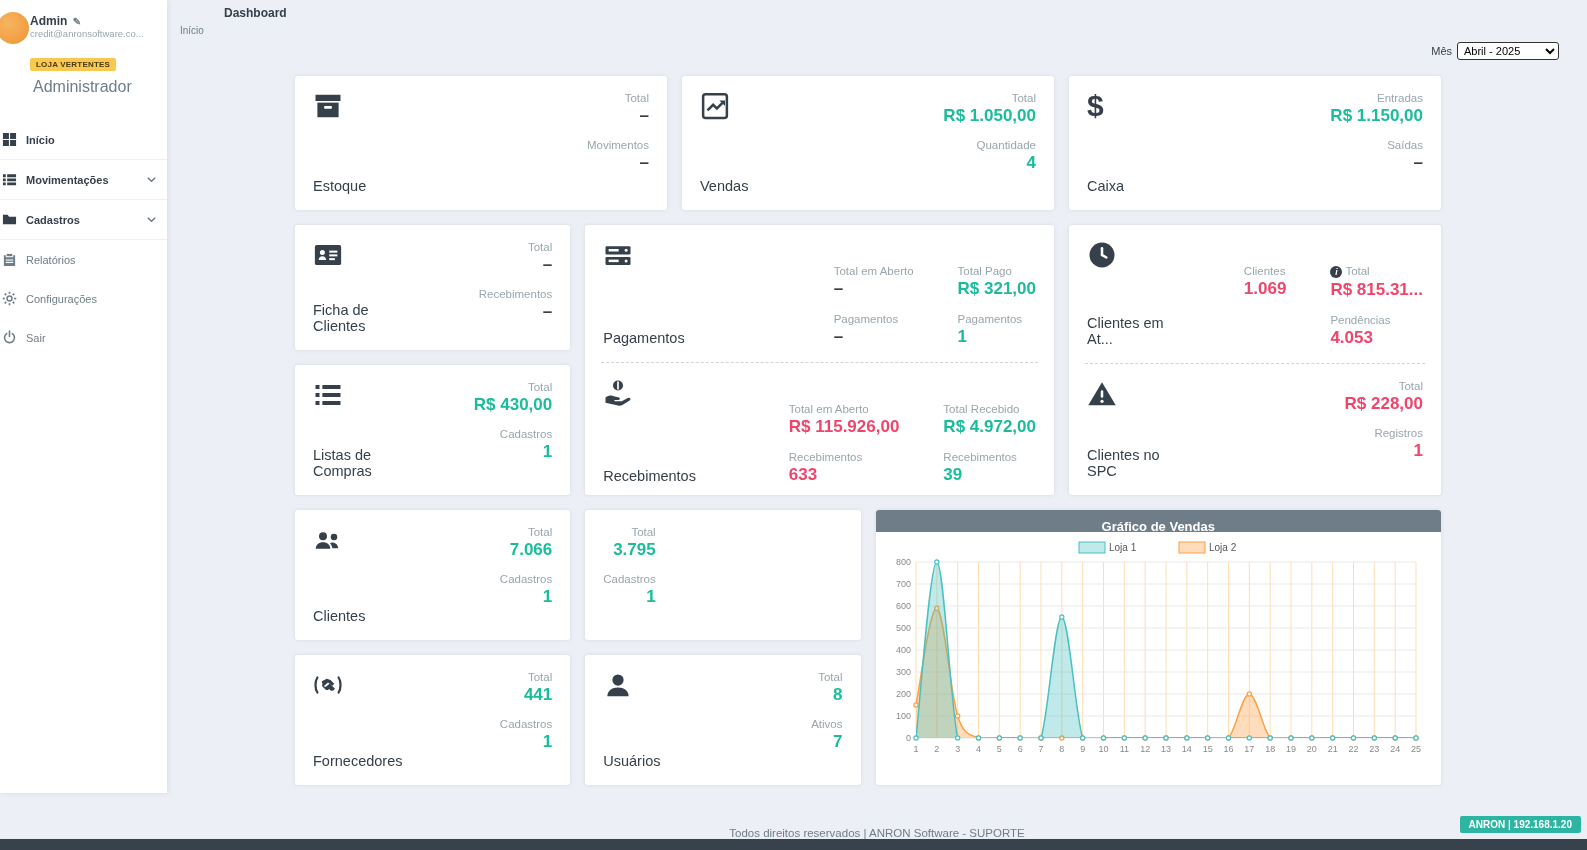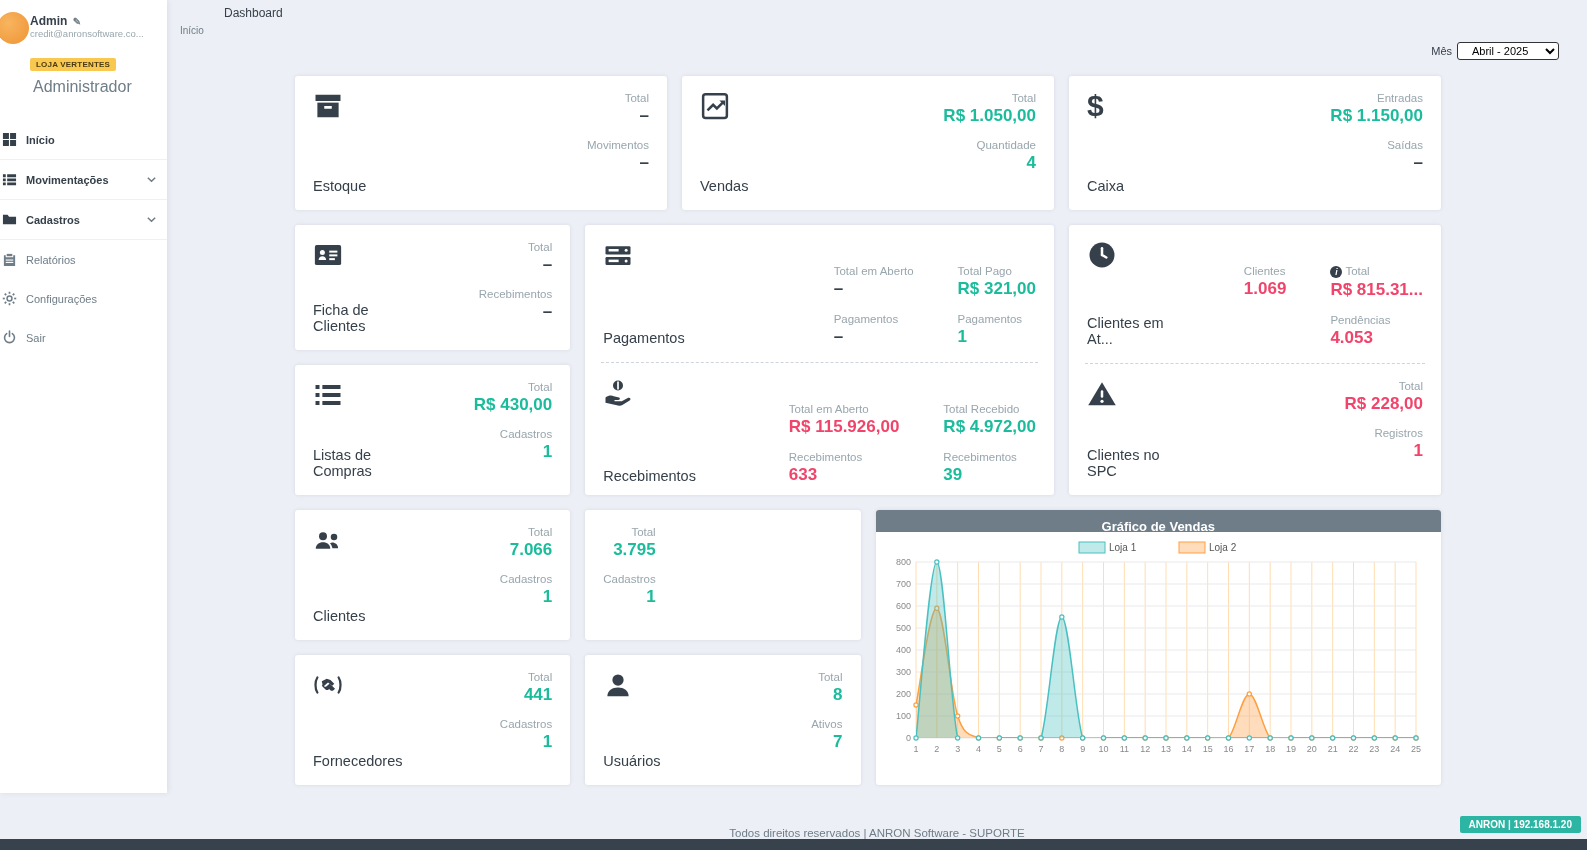--- a/index.html
+++ b/index.html
@@ -25,26 +25,26 @@
   .menu-item.dark { color:#36404a; font-weight:700; }
   .menu-item.b-top { border-top:1px solid #eef0f2; }
   .menu-item.b-bottom { border-bottom:1px solid #eef0f2; }
   .mi-icon { width:15px; height:15px; flex:0 0 15px; display:inline-flex; }
   .mi-icon svg { width:15px; height:15px; }
   .chevron { margin-left:auto; display:inline-flex; }
   .chevron svg { width:11px; height:11px; }
   
   .main { position:absolute; left:167px; top:0; right:0; }
   .page-head { padding:6px 0 0 13px; }
-  .page-title { font-size:12px; font-weight:400; color:#36404a;padding-left:44px; }
+  .page-title { font-size:12px; font-weight:700; color:#36404a;padding-left:44px; }
   .breadcrumb { font-size:10px; color:#6e7d87; margin-top:5px; cursor:pointer; }
   .month-row { position:absolute; top:42px; right:28px; display:flex; align-items:center; gap:5px;
                font-size:11px; color:#36404a; }
   .month-select { font-size:11px; height:18px; width:102px; border:1px solid #333; border-radius:3px;
-                  background:#fff; padding:0 10px; font-family:"Liberation Sans", sans-serif; }
+                  background:#fff; padding:0 2px; font-family:"Liberation Sans", sans-serif; }
   
   .grid { display:grid; grid-template-columns:repeat(12,1fr); gap:15px; width:1146px; margin:40px 0 0 128px; }
   .c3 { grid-column:span 3; } .c4 { grid-column:span 4; } .c5 { grid-column:span 5; } .c6 { grid-column:span 6; }
   .stack { display:flex; flex-direction:column; gap:15px; }
   .card { background:#fff; border-radius:3px; box-shadow:0 0 4px rgba(0,0,0,.09);
           padding:15px 18px; display:flex; justify-content:space-between; }
   .h134 { height:134px; } .h125 { height:125px; } .h130 { height:130px; }
   .card-left { display:flex; flex-direction:column; justify-content:space-between; max-width:95px; }
   .card-icon { width:30px; height:30px; color:#36404a; }
   .card-icon svg { width:30px; height:30px; }

